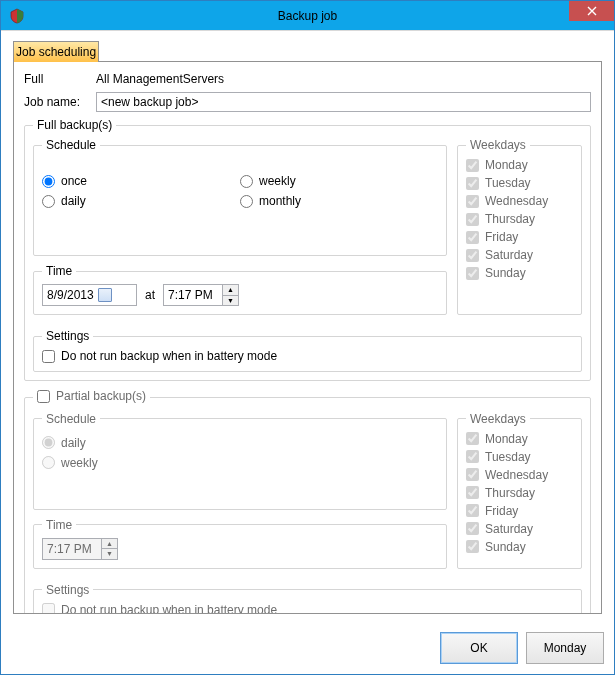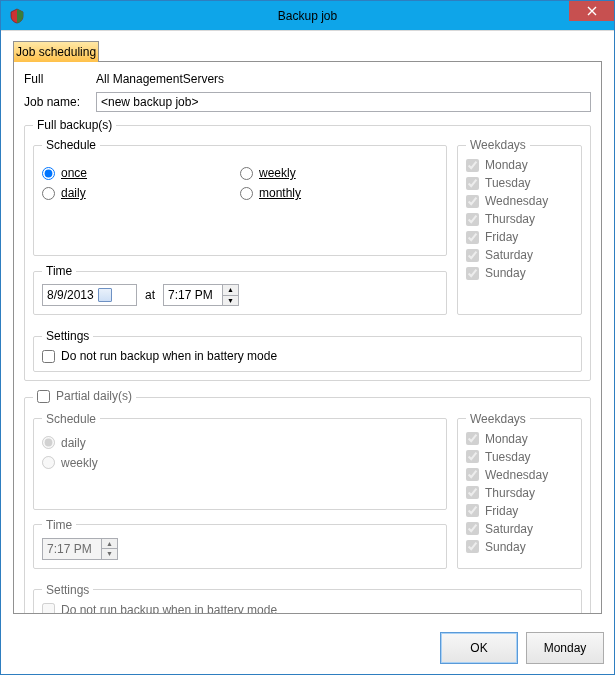--- a/index.html
+++ b/index.html
@@ -112,22 +112,21 @@
     padding:0 4px;
     color:#000;
   }
   fieldset.disabled > legend { color:#6d6d6d; }
   .flexh { display:flex; gap:10px; }
   .col { flex:1; }
   .schedule-grid {
     display:grid;
     grid-template-columns: 1fr 1fr;
     row-gap:6px;
-    margin-top:8px;
-    text-decoration:underline;
+    margin-top:16px;
   }
   .radio, .check {
     display:flex;
     align-items:center;
     gap:6px;
     font-size:12px;
   }
   .radio input, .check input { margin:0; }
   .weekdays {
     width:125px;
@@ -331,21 +330,21 @@
               <input type="checkbox" style="">
               <span>Do not run backup when in battery mode</span>
             </label>
         </fieldset>
       </fieldset>
 
       <fieldset class="disabled">
         <legend>
           <label class="check" style="color:#000 !important;">
               <input type="checkbox" style="">
-              <span style="color:#000;">Partial daily(s)</span>
+              <span style="color:#000;">Partial backup(s)</span>
             </label>
         </legend>
         <div class="flexh">
           <div class="col">
             <fieldset class="disabled" style="min-height:98px;">
               <legend>Schedule</legend>
               <div style="display:flex;flex-direction:column;gap:6px;margin-top:4px;">
                 <label class="radio">
                     <input type="radio" name="psched" checked="" disabled="" style="">
                     <span>daily</span>

